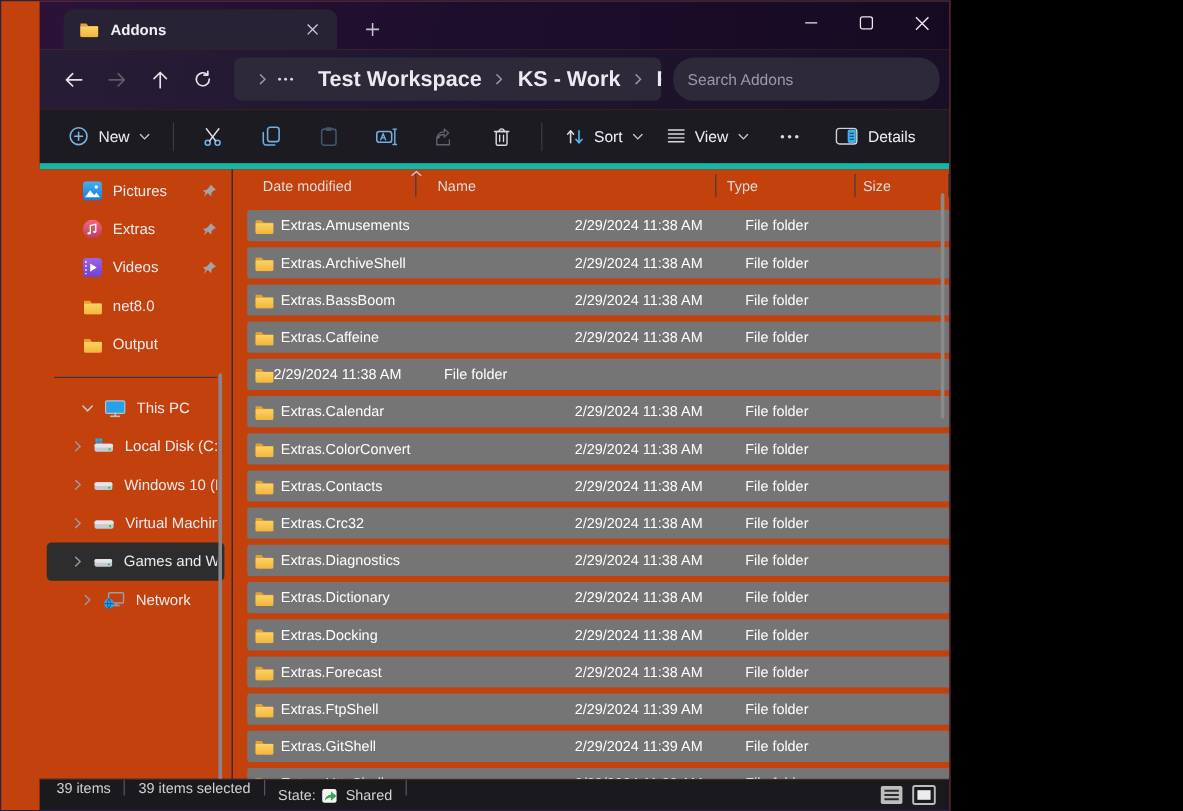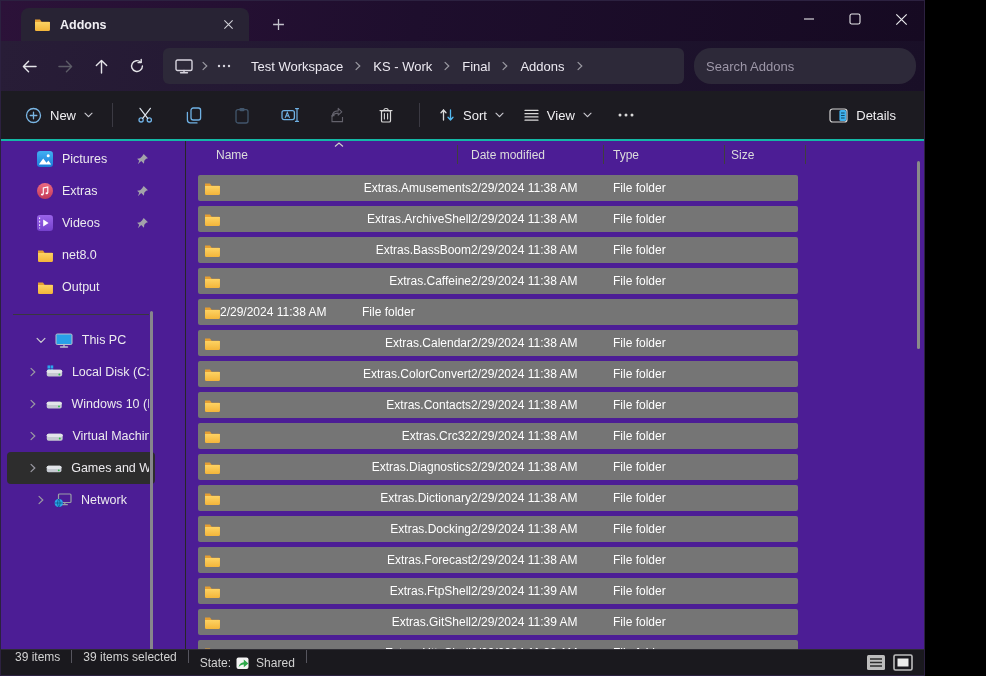--- a/index.html
+++ b/index.html
@@ -1,19 +1,19 @@
 <!DOCTYPE html>
 <html><head>
 <meta charset="utf-8">
 <style>
   * { margin:0; padding:0; box-sizing:border-box; }
   html,body { background:#000; }
   body { font-family:"Liberation Sans","DejaVu Sans",sans-serif; }
-  .window{ width:925px; height:676px; background:#4c1d95; overflow:hidden; position:relative;
-           border:1px solid #2c2140; display:flex; flex-direction:column; }
+  .window{ width:792px; height:676px; background:#c2410c; overflow:hidden; position:relative;
+           border:1px solid #2c2140; display:flex; flex-direction:column;padding-left:32px; }
 
   
   .titlebar{ height:40px; flex:0 0 40px; display:flex; align-items:flex-end;
              background:linear-gradient(100deg,#2c1239 0%,#1e0e2d 45%,#160a22 100%); }
   .tab{ margin-left:20px; width:228px; height:33px; background:#282334; border-radius:8px 8px 0 0;
         display:flex; align-items:center; padding:0 10px 0 13px; }
   .tab-label{ color:#f1eff4; font-size:12.5px; font-weight:700; margin-left:10px; }
   .tab-close{ margin-left:auto; width:22px; height:22px; display:flex; align-items:center; justify-content:center; border-radius:4px; }
   .newtab{ width:26px; height:26px; margin:0 0 4px 16px; display:flex; align-items:center; justify-content:center; border-radius:4px; }
   .win-controls{ margin-left:auto; display:flex; height:40px; }
@@ -21,37 +21,37 @@
 
   
   .navbar{ height:50px; flex:0 0 50px; display:flex; align-items:center; padding:0 8px 0 10px;
            background:linear-gradient(100deg,#281d37 0%,#201530 50%,#190f27 100%); }
   .nav-btn{ width:36px; height:34px; display:flex; align-items:center; justify-content:center; border-radius:5px; flex:0 0 auto; }
   .crumbbar{ flex:1 1 auto; height:36px; margin:0 10px 0 8px; background:#2d2939; border-radius:6px;
              display:flex; align-items:center; padding:0 12px; overflow:hidden; white-space:nowrap; }
   .crumb-sep{ display:flex; align-items:center; margin:0 9px; }
   .crumbs{ display:flex; align-items:center; }
   .crumb{ display:flex; align-items:center; }
-  .crumb-label{ color:#ece9f1; font-size:13px; padding:3px 2px; border-radius:4px; }
+  .crumb-label{ color:#ece9f1; font-size:18px; padding:3px 2px; border-radius:4px;font-weight:bold; }
   .crumb .crumb-sep{ margin:0 10px; }
   .searchbox{ flex:0 0 222px; height:36px; background:#2d2939; border-radius:17px; display:flex; align-items:center; padding:0 12px; }
   .searchbox input{ background:transparent; border:none; outline:none; width:100%; color:#cfcad9; font-size:13px; font-family:inherit; }
   .searchbox input::placeholder{ color:#9d97a8; opacity:1; }
 
   
-  .toolbar{ height:50px; flex:0 0 50px; background:#1c1b21; border-bottom:2px solid #14b8a6;
+  .toolbar{ height:50px; flex:0 0 50px; background:#1c1b21; border-bottom:5px solid #14b8a6;
             display:flex; align-items:center; padding:0 14px 0 14px; }
   .tbtn{ display:flex; align-items:center; gap:8px; padding:7px 10px; border-radius:5px; color:#f0eff2; font-size:13px; }
   .ibtn{ width:40px; height:36px; display:flex; align-items:center; justify-content:center; border-radius:5px; margin:0 4px; }
   .tsep{ width:1px; height:24px; background:#3b3a43; margin:0 9px; flex:0 0 1px; }
   .toolbar-spacer{ flex:1 1 auto; }
   .details-btn{ margin-right:4px; }
 
   
-  .bodyrow{ flex:1 1 auto; display:flex; min-height:0;gap:24px; }
+  .bodyrow{ flex:1 1 auto; display:flex; min-height:0; }
   .sidebar{ width:160px; flex:0 0 160px; position:relative; padding-top:2px; overflow:hidden; }
   .side-item{ display:flex; align-items:center; height:32px; margin:0 6px; padding:0 6px 0 30px;
               border-radius:4px; color:#eceaee; font-size:12.5px; white-space:nowrap; overflow:hidden; }
   .side-item .lab{ margin-left:9px; overflow:hidden; }
   .side-item .pin{ margin-left:auto; flex:0 0 auto; }
   .side-item.lvl0{ padding-left:6px;justify-content:center; }
   .side-item.lvl1{ padding-left:20px; }
   .side-item .chev{ width:11px; display:flex; justify-content:center; margin-right:8px; flex:0 0 11px; }
   .side-item.selected{ background:#2d2d2d; }
   .side-divider{ border-top:1px solid #39383e; margin:11px 12px 9px 12px; }
@@ -64,21 +64,21 @@
   .th-name{ width:260px; padding-left:18px; }
   .th-date{ width:146px; padding-left:13px; }
   .th-type{ width:121px; padding-left:9px; }
   .th-size{ width:81px; padding-left:6px; }
   .th::after{ content:""; position:absolute; right:0; top:4px; height:19px; width:1px; background:#3f3f3f; }
   .sort-caret{ position:absolute; left:148px; top:1px; }
   .rows{ height:482px; overflow:hidden; padding-top:6px; }
   .file-row{ width:600px; height:26px; margin:0 0 5px 12px; background:#757575; border-radius:2px;
              display:flex; align-items:center; padding-left:6px; color:#fff; font-size:12px; }
   .file-row .cell{ white-space:nowrap; overflow:hidden; }
-  .file-row .name{ width:245px; margin-left:6px;text-align:right; }
+  .file-row .name{ width:245px; margin-left:6px; }
   .file-row .date{ width:142px; }
   .file-row .type{ flex:1; }
   .main-scroll{ position:absolute; right:4px; top:20px; width:3px; height:188px; background:#8a8a8a; border-radius:3px; }
 
   
   .statusbar{ height:26px; flex:0 0 26px; background:#1a191e; border-top:1px solid #2e2d33;
               display:flex; padding:0 10px 0 14px; color:#d2d2d2; font-size:12px; }
   .st-sep{ width:1px; height:13px; background:#56555e; margin:0 11px; }
   .st-state{ display:flex; align-items:center; gap:5px; }
   .view-toggles{ margin-left:auto; display:flex; align-items:center; gap:5px; }
@@ -489,25 +489,25 @@
       <div class="side-scroll"></div>
     </div>
 
     <div class="main">
       <div class="thead">
         <span class="sort-caret">
           <svg width="10" height="5" viewBox="0 0 10 5">
               <path d="M1 4.5L5 1l4 3.5" fill="none" stroke="#cfcfcf" stroke-width="1.1"></path>
             </svg>
         </span>
+        <span class="th th-date">
+            <span class="txt">Date modified</span>
+          </span>
         <span class="th th-name">
             <span class="txt">Name</span>
-          </span>
-        <span class="th th-date">
-            <span class="txt">Date modified</span>
           </span>
         <span class="th th-type">
             <span class="txt">Type</span>
           </span>
         <span class="th th-size">
             <span class="txt">Size</span>
           </span>
       </div>
 
       <div class="rows">

